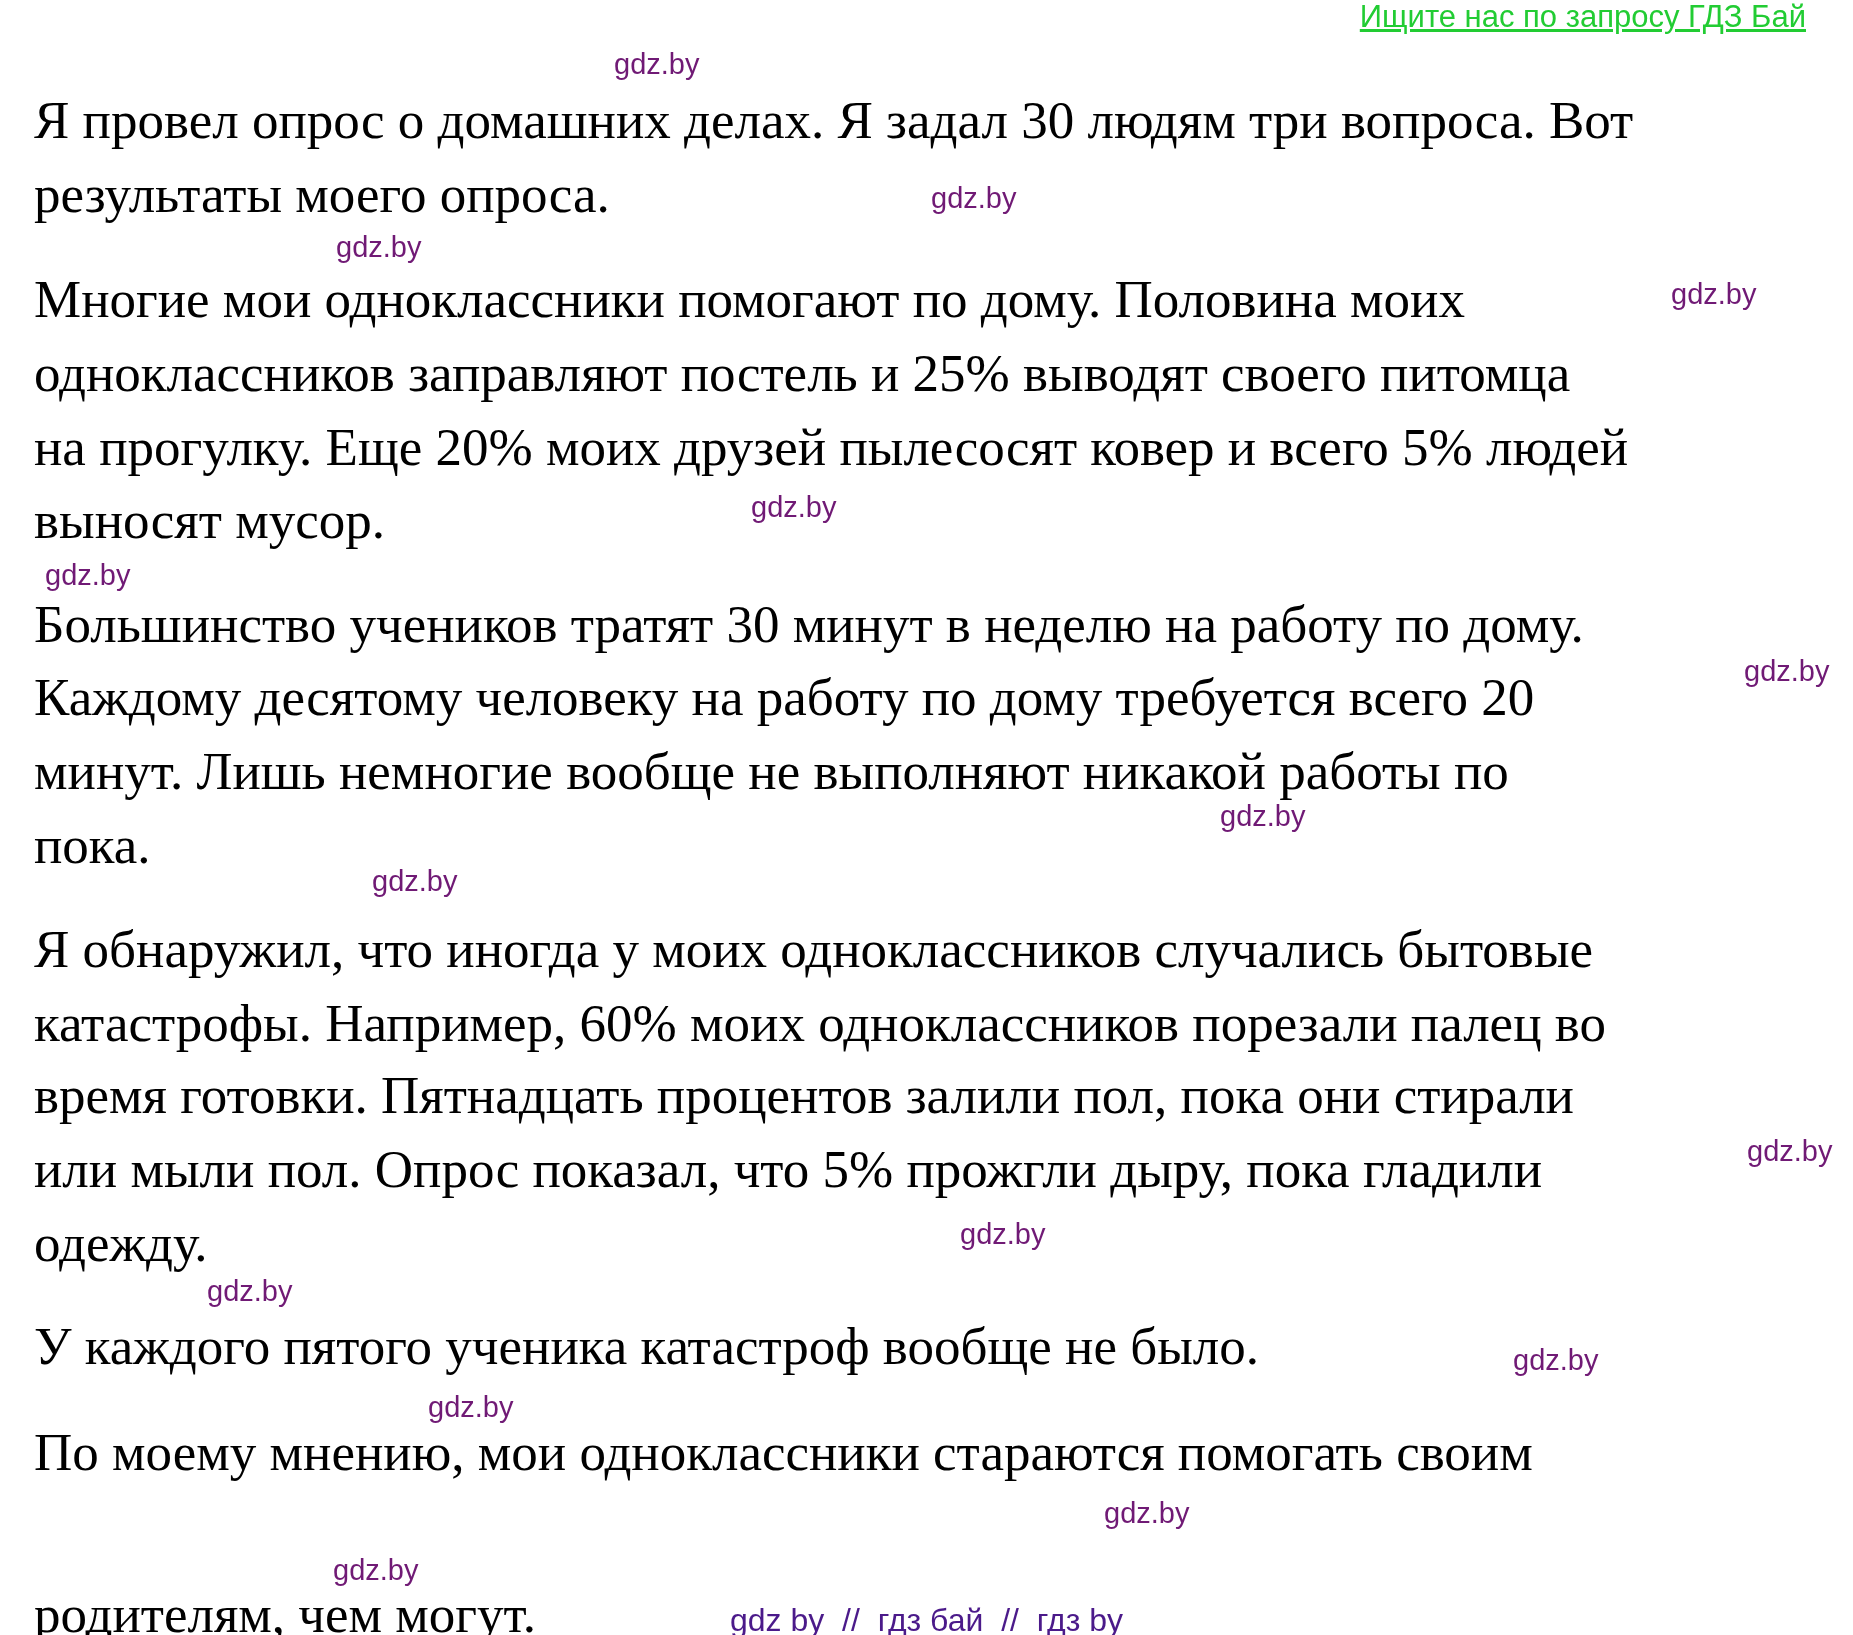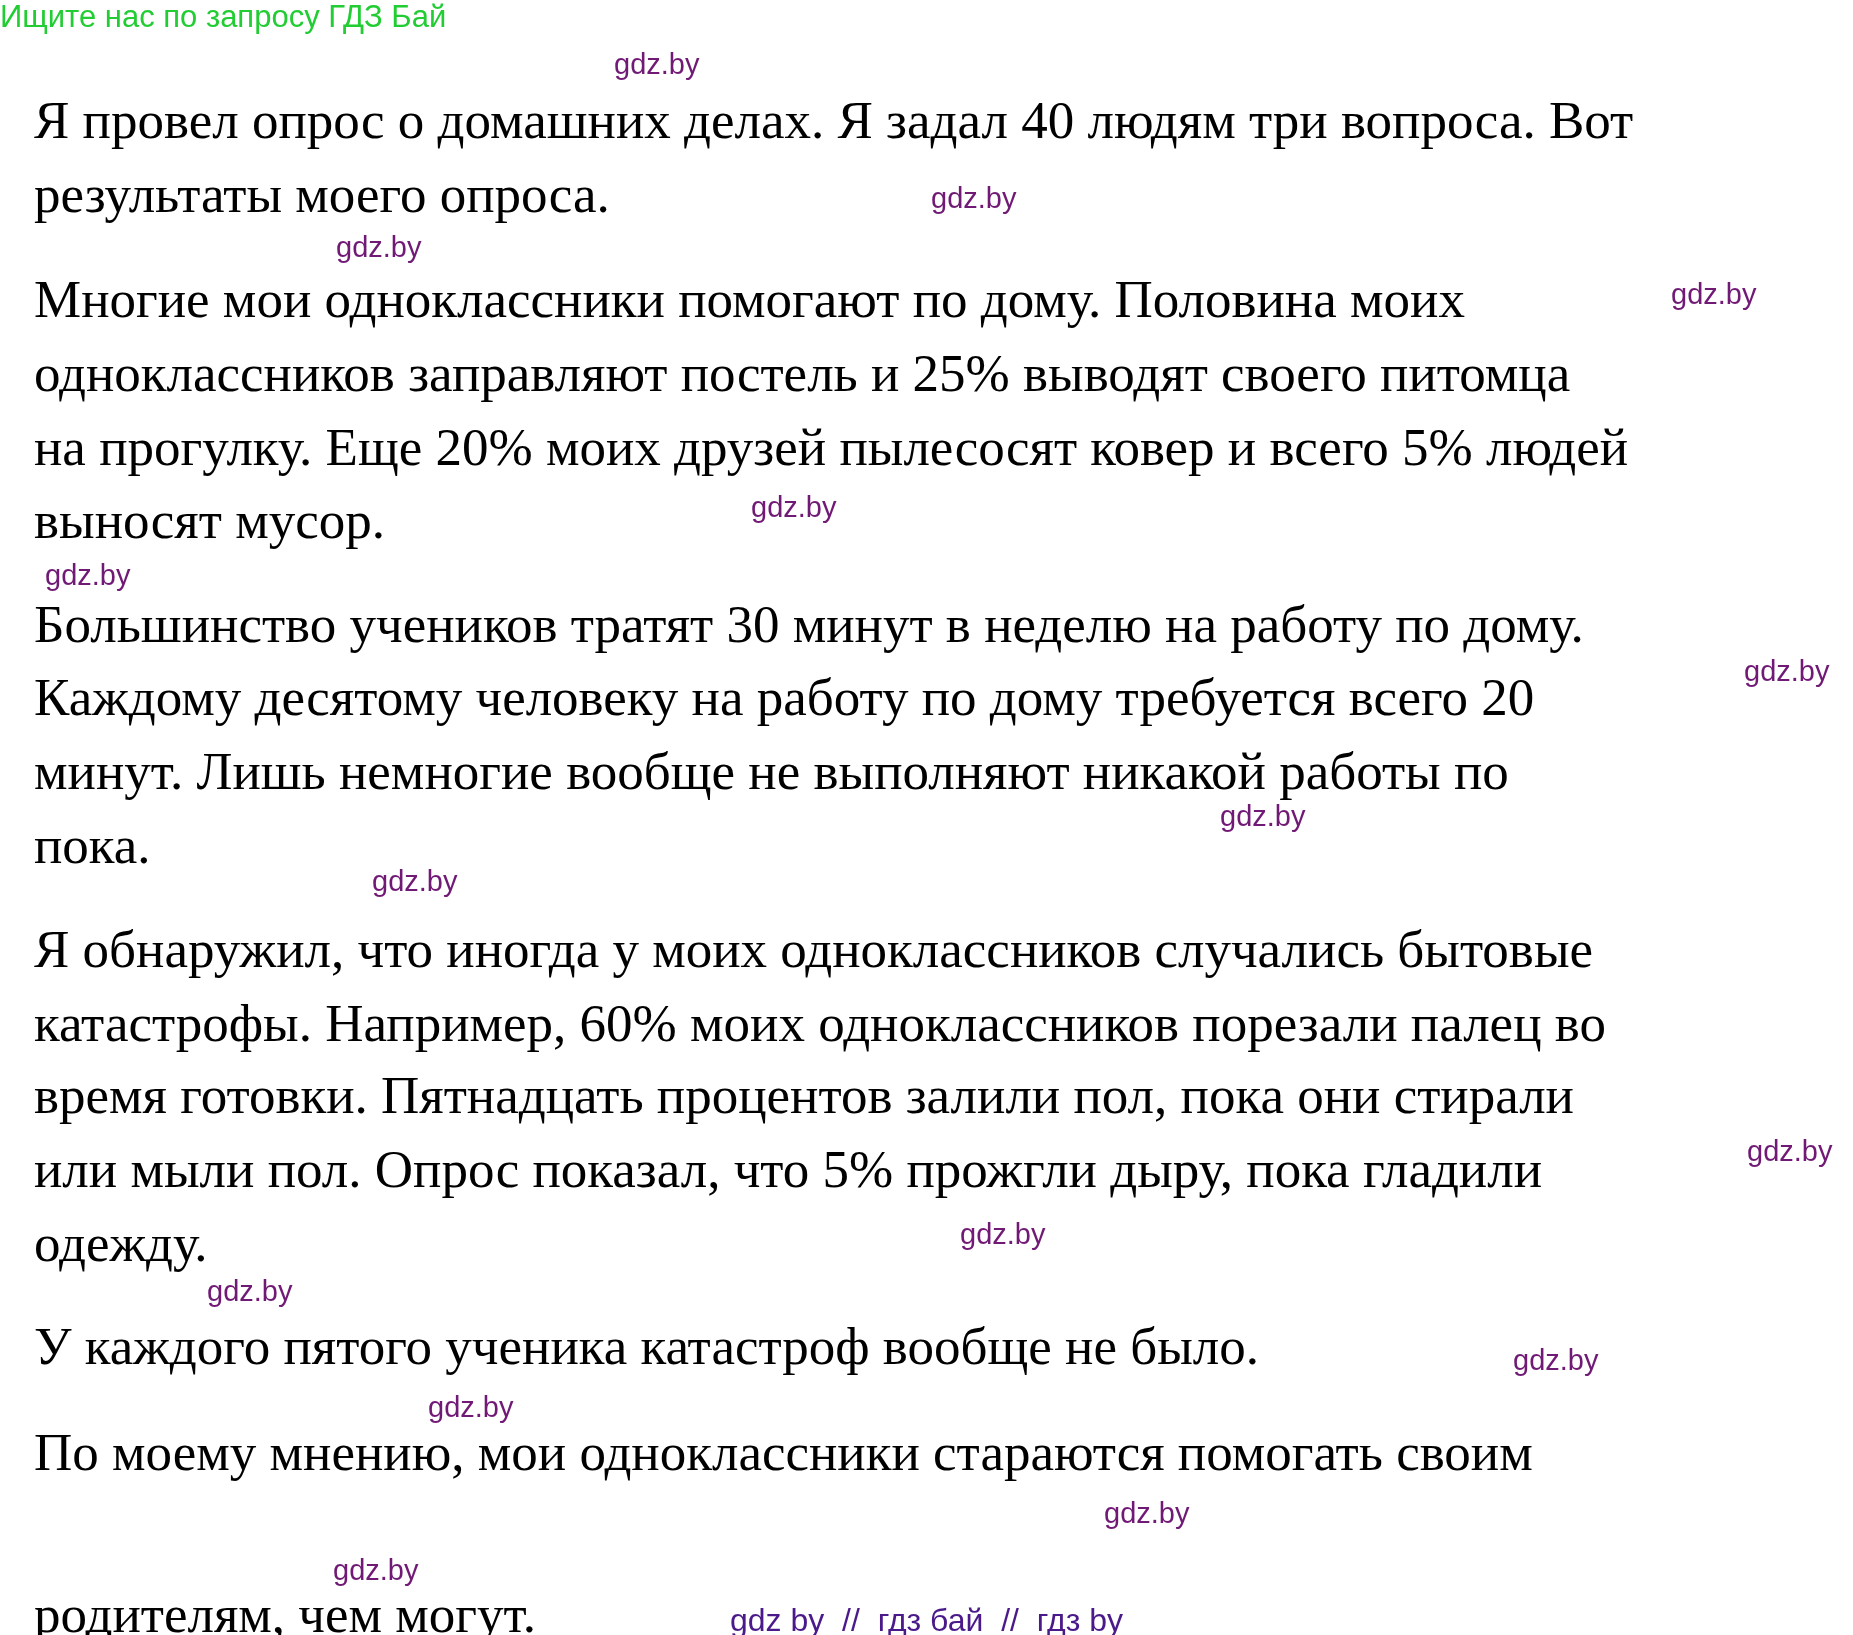--- a/index.html
+++ b/index.html
@@ -1,20 +1,21 @@
 <!DOCTYPE html>
 <html><head>
 <meta charset="utf-8">
 <style>
   html, body { margin: 0; padding: 0; background: #ffffff; }
   body { width: 1853px; height: 1635px; position: relative; overflow: hidden; }
   .header {
-    position: absolute; left: 0; top: 0; width: 1806px; text-align: left;
+    position: absolute; left: 0; top: 0; width: 1806px; text-align: right;
     font-family: "Liberation Sans", sans-serif; font-size: 31px; line-height: 34px;
     color: #22cc33;
+    text-decoration: underline;
   }
   .line {
     position: absolute; left: 34px;
     font-family: "Liberation Serif", serif; font-size: 53px; line-height: 60px;
     color: #000000; white-space: nowrap;
   }
   .wm {
     position: absolute;
     font-family: "Liberation Sans", sans-serif; font-size: 29px; line-height: 32px;
     color: #701a75; white-space: nowrap;
@@ -23,21 +24,21 @@
     position: absolute; left: 0; top: 1602px; width: 1853px; text-align: center;
     font-family: "Liberation Sans", sans-serif; font-size: 32px; line-height: 36px;
     color: #4b1a8a; white-space: pre;
   }
 </style>
 </head>
 <body>
 
 <div class="header">Ищите нас по запросу ГДЗ Бай</div>
 
-<div class="line" style="top:90px">Я провел опрос о домашних делах. Я задал 40 людям три вопроса. Вот</div>
+<div class="line" style="top:90px">Я провел опрос о домашних делах. Я задал 30 людям три вопроса. Вот</div>
 <div class="line" style="top:164px">результаты моего опроса.</div>
 
 <div class="line" style="top:269px">Многие мои одноклассники помогают по дому. Половина моих</div>
 <div class="line" style="top:343px">одноклассников заправляют постель и 25% выводят своего питомца</div>
 <div class="line" style="top:417px">на прогулку. Еще 20% моих друзей пылесосят ковер и всего 5% людей</div>
 <div class="line" style="top:490px">выносят мусор.</div>
 
 <div class="line" style="top:594px">Большинство учеников тратят 30 минут в неделю на работу по дому.</div>
 <div class="line" style="top:667px">Каждому десятому человеку на работу по дому требуется всего 20</div>
 <div class="line" style="top:741px">минут. Лишь немногие вообще не выполняют никакой работы по</div>

